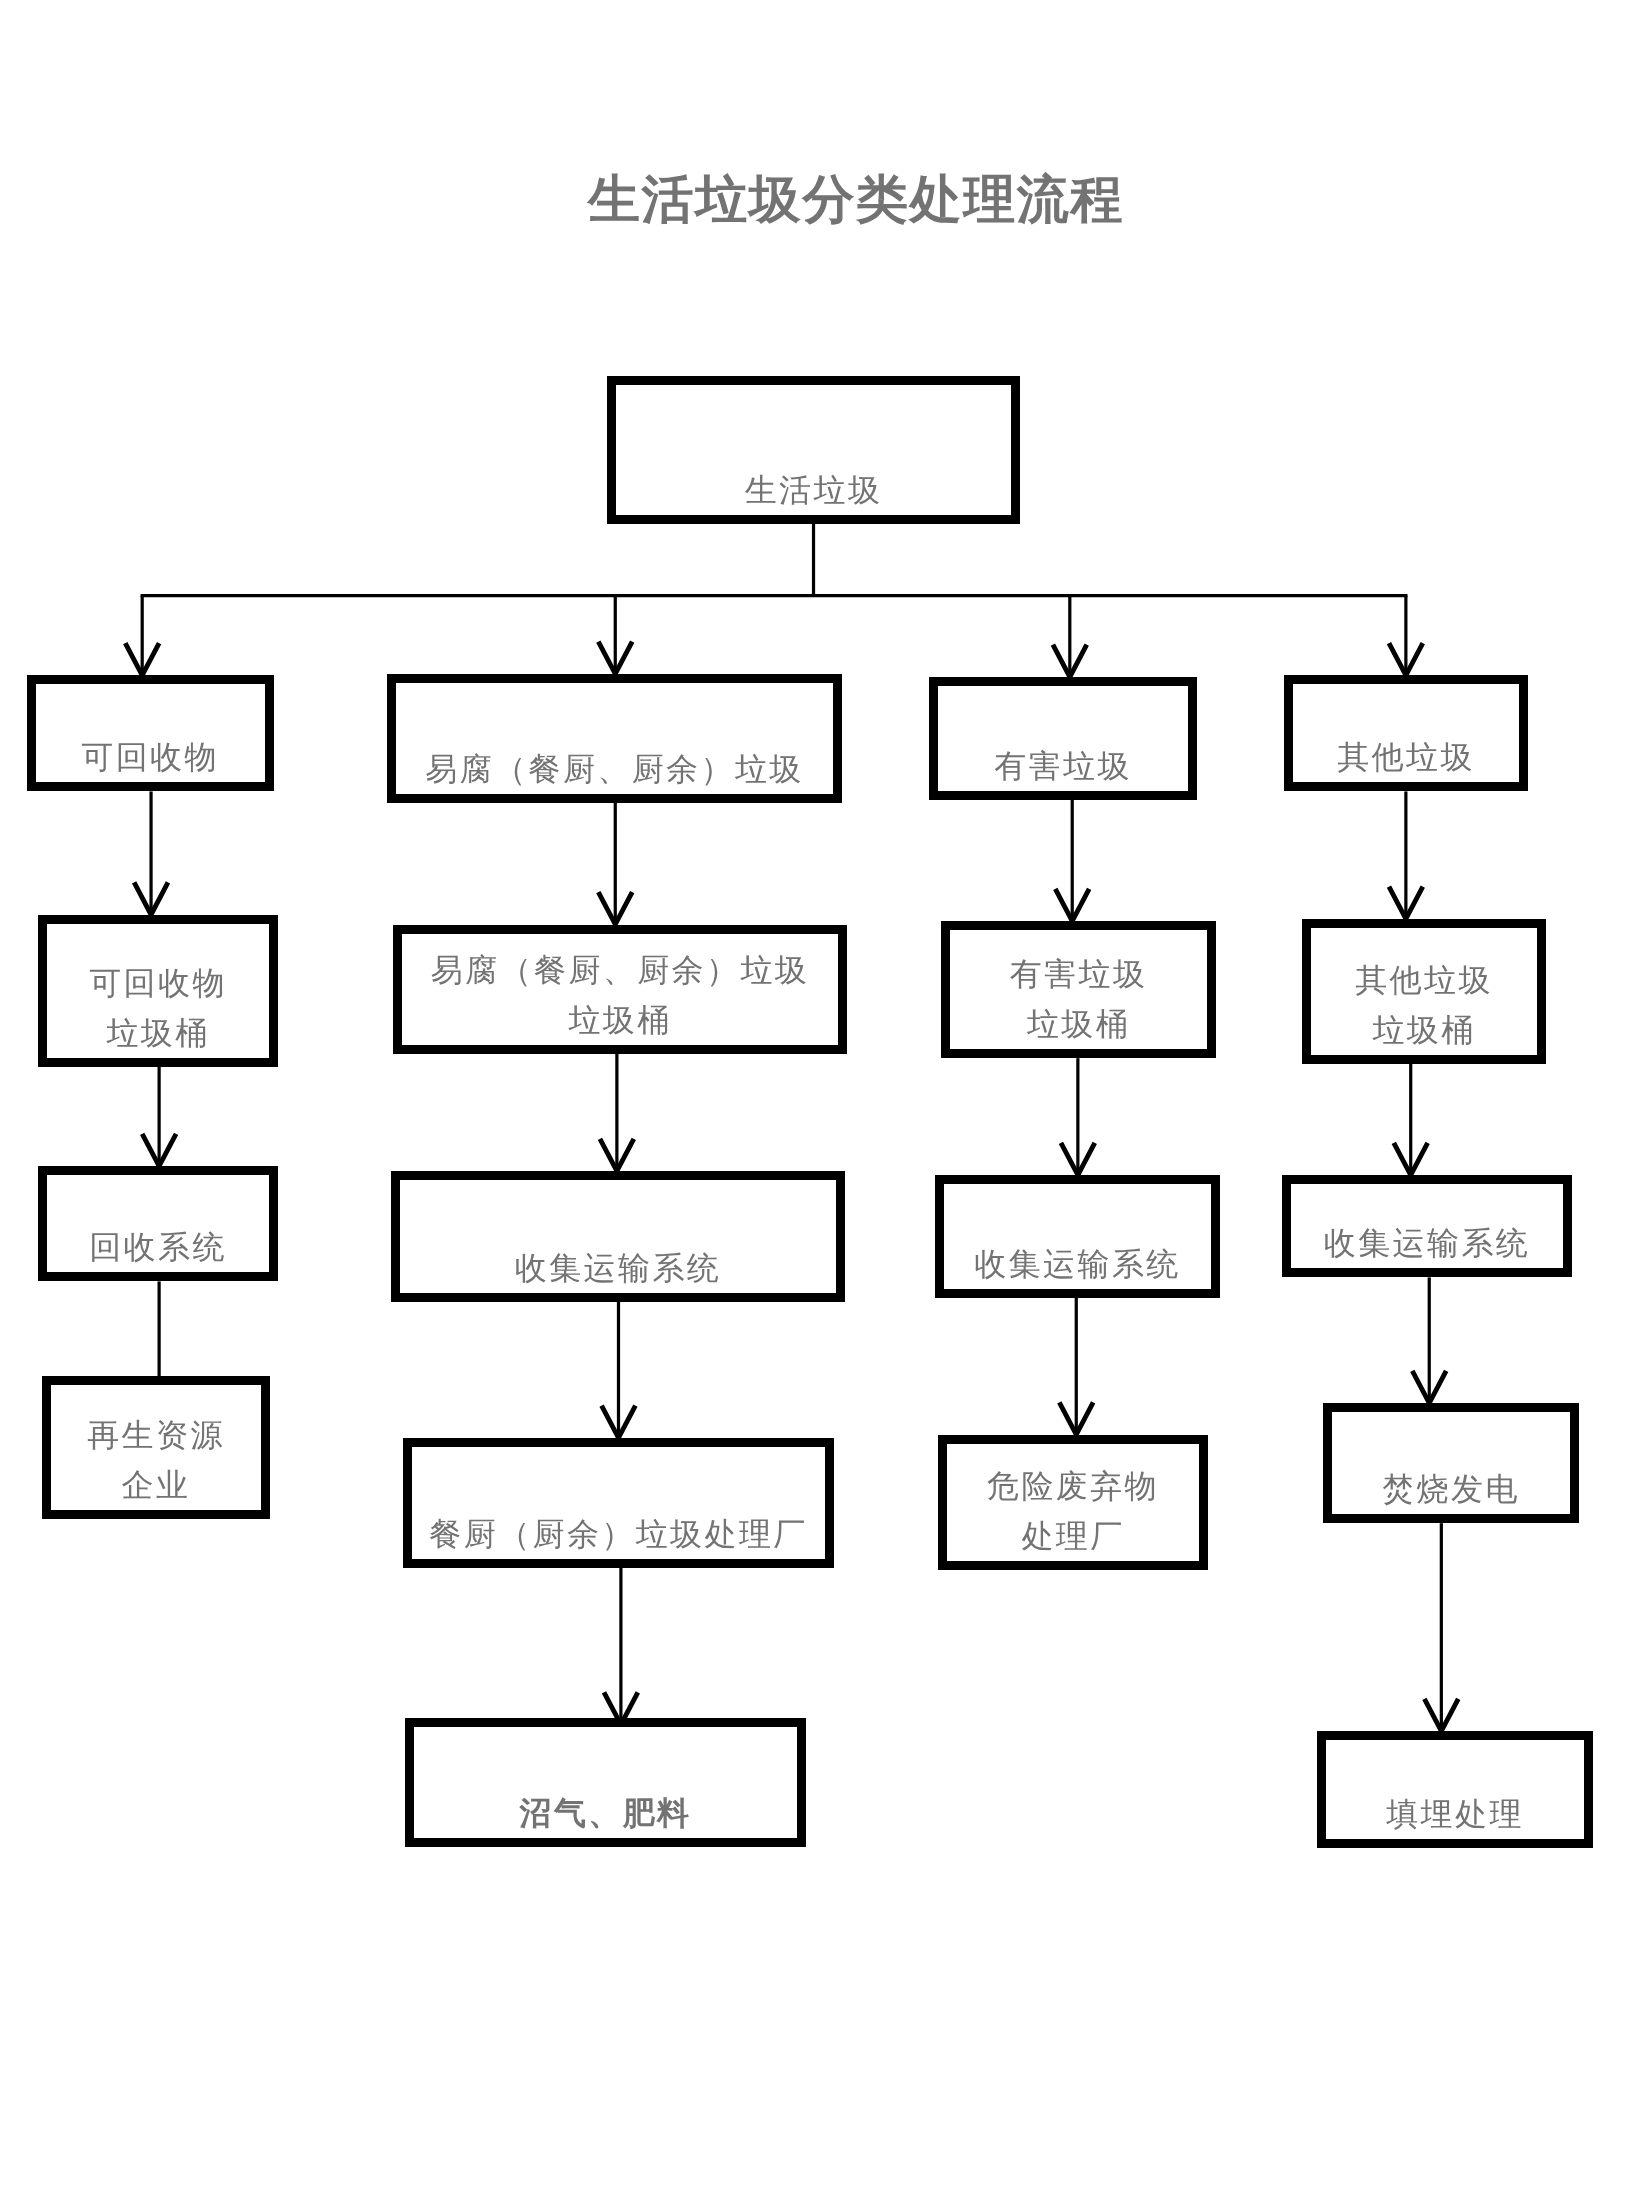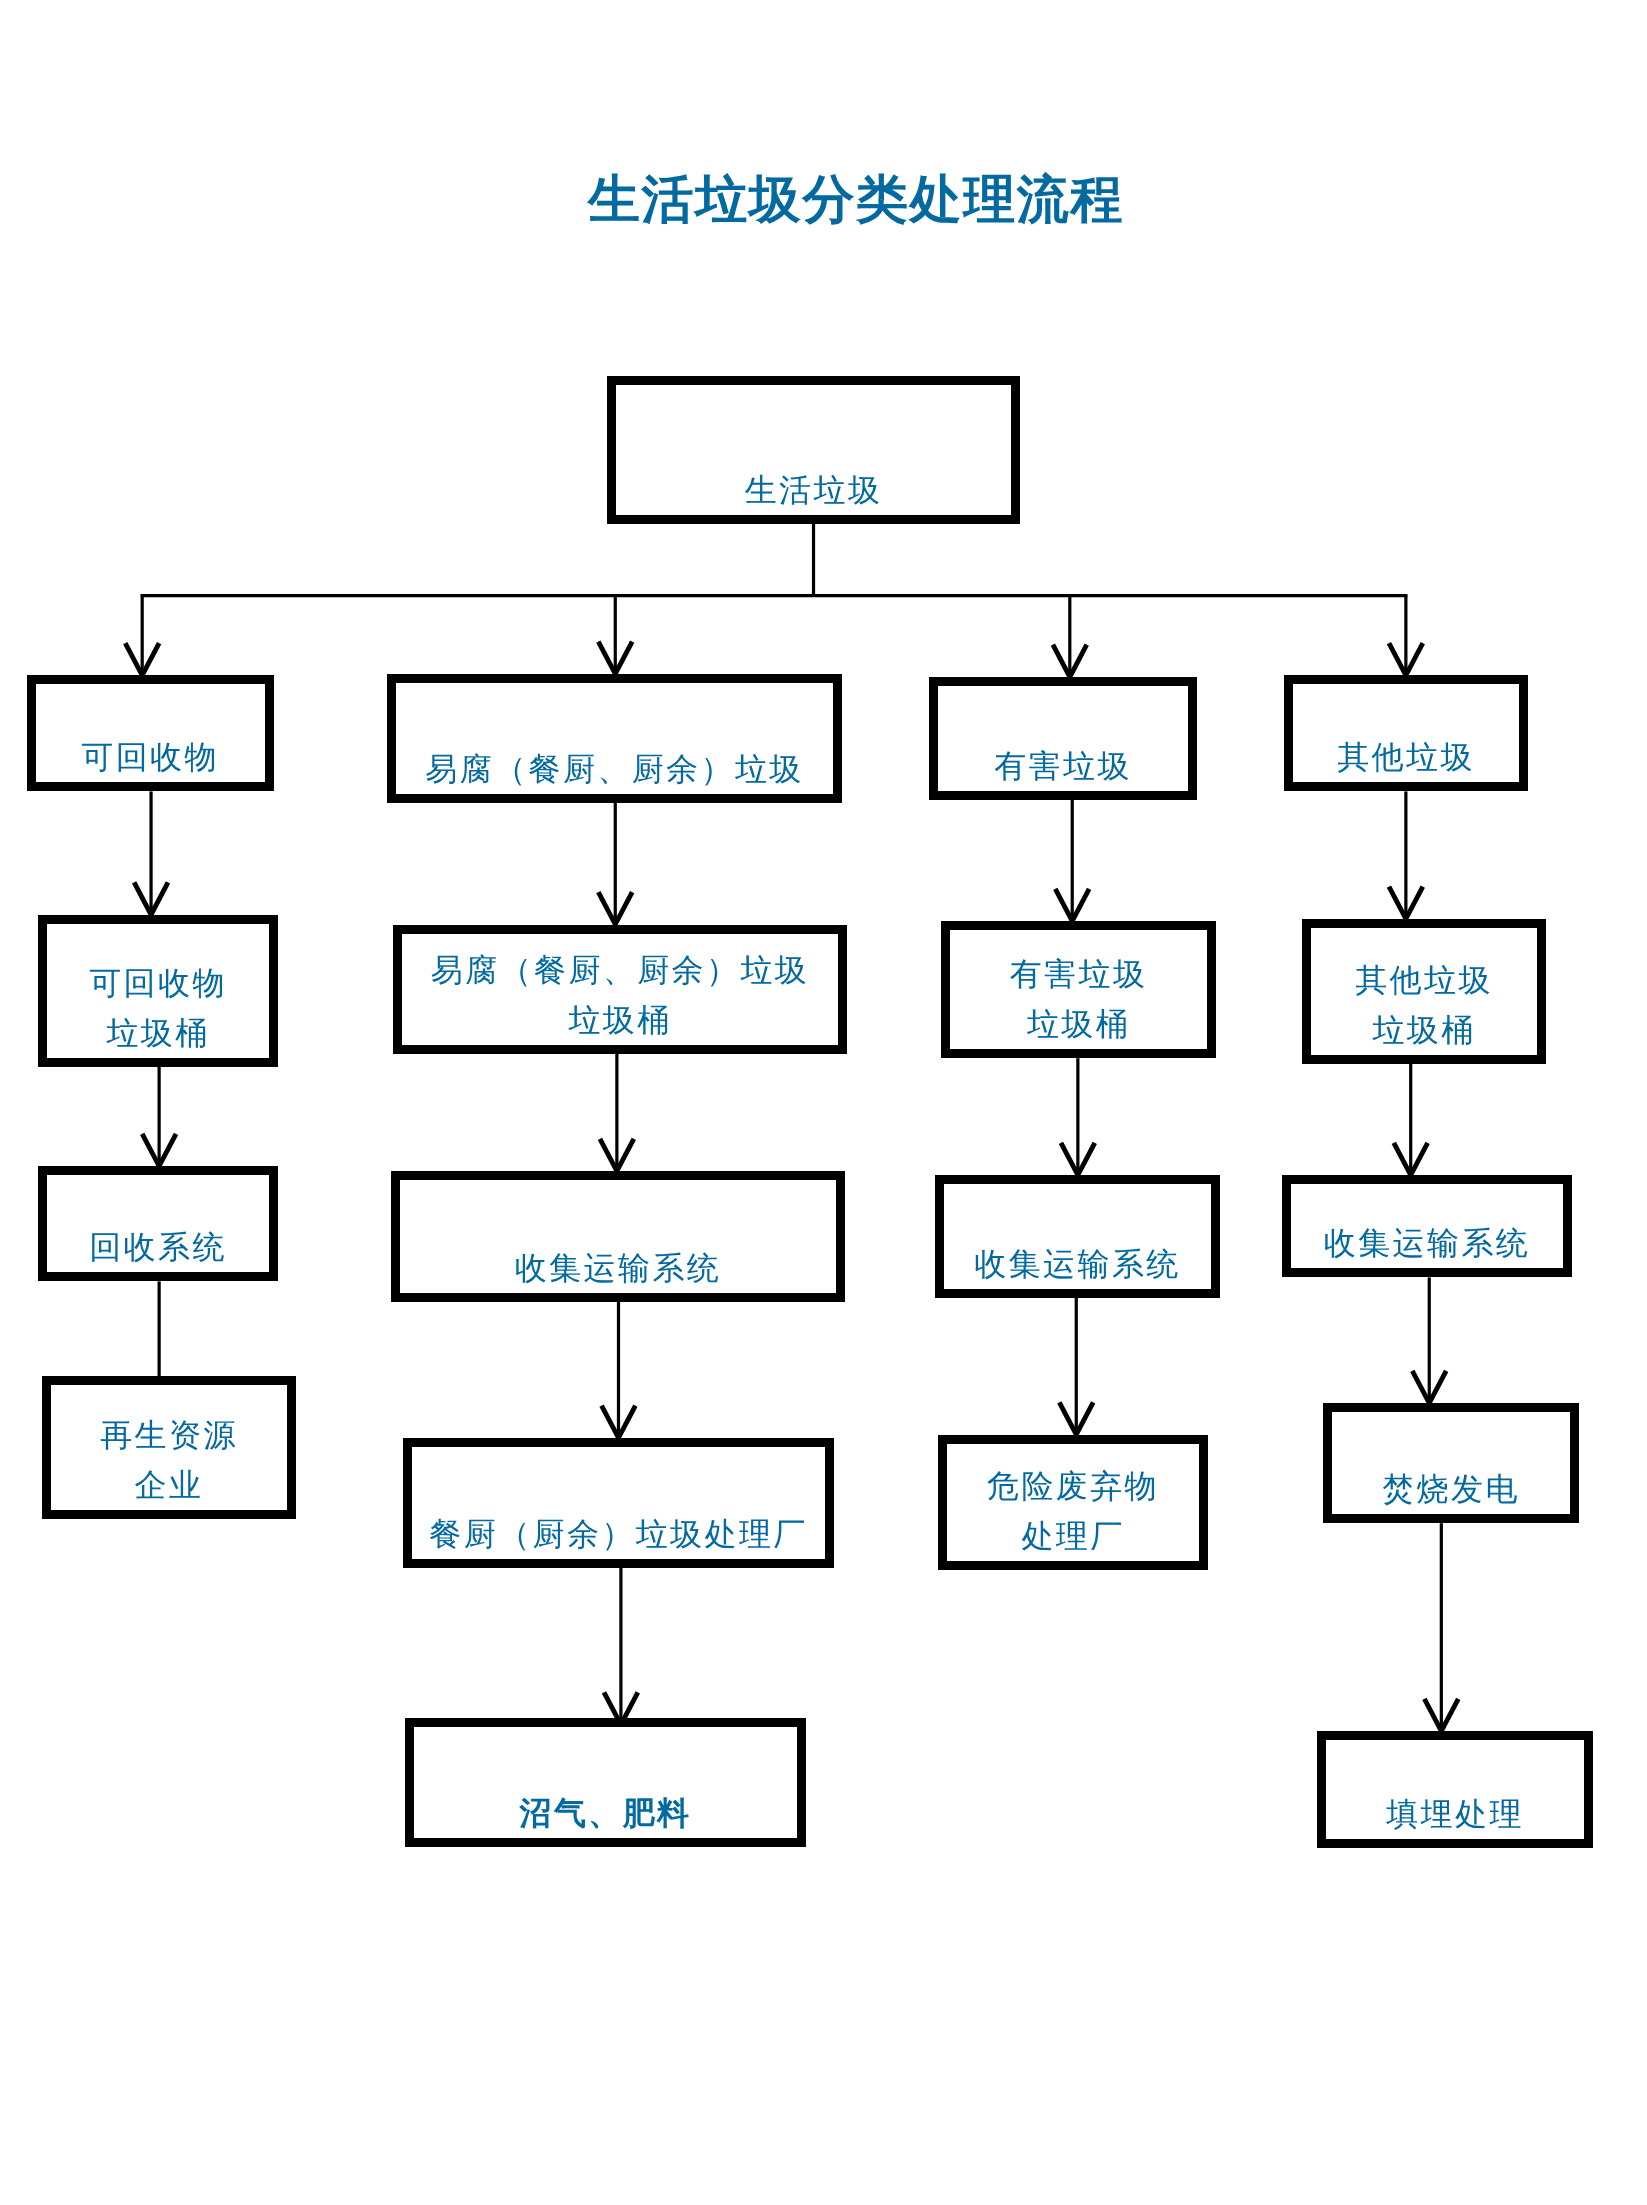--- a/index.html
+++ b/index.html
@@ -2,21 +2,21 @@
 <html style="font-size:13px"><head>
 <meta charset="utf-8">
 <style>
   html, body { margin: 0; padding: 0; background: #ffffff; }
   .canvas {
     position: relative;
     width: 1648px;
     height: 2205px;
     background: #ffffff;
     font-family: "Liberation Serif", serif;
-    color: #0369a1;
+    color: #737373;
     overflow: hidden;
   }
   .page-title {
     position: absolute;
     top: 165px;
     left: 856px;
     transform: translateX(-50%);
     font-family: "Liberation Sans", sans-serif;
     font-weight: 700;
     font-size: 52px;
@@ -112,21 +112,21 @@
   <div class="node" style="left:26.6px; top:675px; width:247px; height:116px;">
     <span class="label">可回收物</span>
   </div>
   <div class="node" style="left:38px; top:915px; width:240px; height:152px;">
     <span class="label">可回收物
 垃圾桶</span>
   </div>
   <div class="node" style="left:38px; top:1166px; width:240px; height:115px;">
     <span class="label">回收系统</span>
   </div>
-  <div class="node under-arrow" style="left:42px; top:1376px; width:254px; height:143px;">
+  <div class="node under-arrow" style="left:42px; top:1376px; width:228px; height:143px;">
     <span class="label">再生资源
 企业</span>
   </div>
 
   <div class="node" style="left:387px; top:674px; width:455px; height:129px;">
     <span class="label">易腐（餐厨、厨余）垃圾</span>
   </div>
   <div class="node" style="left:393px; top:925px; width:454px; height:129px;">
     <span class="label">易腐（餐厨、厨余）垃圾
 垃圾桶</span>

